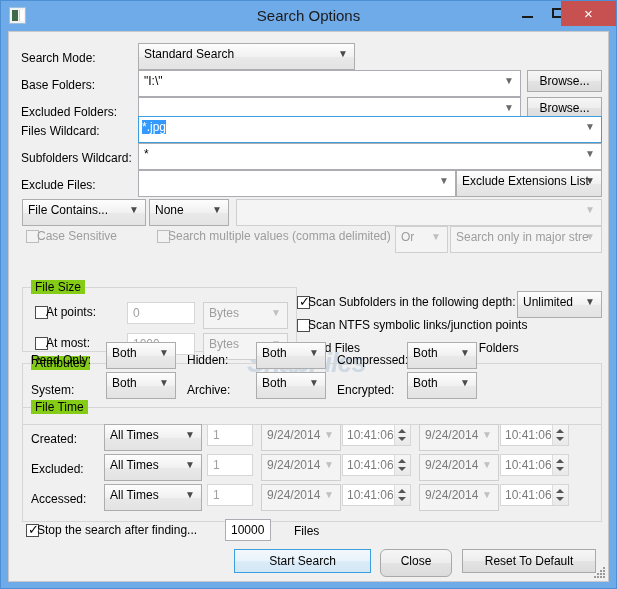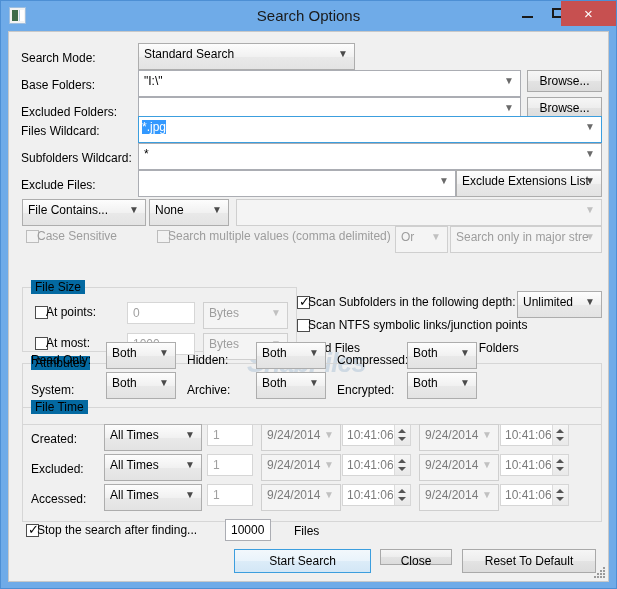--- a/index.html
+++ b/index.html
@@ -211,21 +211,21 @@
 
   
   .group {
     position: absolute;
     box-sizing: border-box;
     border: 1px solid #d6d6d6;
   }
   .group > .cap {
     position: absolute;
     top: -8px; left: 8px;
-    background: #0369a1;
+    background: #84cc16;
     padding: 0 4px;
     font-size: 12px;
     line-height: 14px;
     color: #000;
   }
 
   
   .spin {
     position: absolute;
     box-sizing: border-box;
@@ -568,21 +568,21 @@
     <div class="chk" style="left:17px; top:492px;">
       <span class="box">
           <span class="tick">✓</span>
         </span>
       <span class="t">Stop the search after finding...</span>
     </div>
     <div class="txtbox" style="left:216px; top:487px; width:46px; color:#000;">10000</div>
     <div class="lbl" style="left:285px; top:492px;">Files</div>
 
     <div class="btn focus" style="left:225px; top:517px; width:137px; height:24px; line-height:22px;">Start Search</div>
-    <div class="btn" style="left:371px; top:517px; width:72px; height:16px; line-height:22px;">Close</div>
+    <div class="btn" style="left:371px; top:517px; width:72px; height:28px; line-height:22px;border-radius:6px;">Close</div>
     <div class="btn" style="left:453px; top:517px; width:134px; height:24px; line-height:22px;">Reset To Default</div>
 
     <div id="grip">
       <i style="left:11px; top:2px;"></i>
       <i style="left:8px; top:5px;"></i>
         <i style="left:11px; top:5px;"></i>
       <i style="left:5px; top:8px;"></i>
         <i style="left:8px; top:8px;"></i>
         <i style="left:11px; top:8px;"></i>
       <i style="left:2px; top:11px;"></i>

